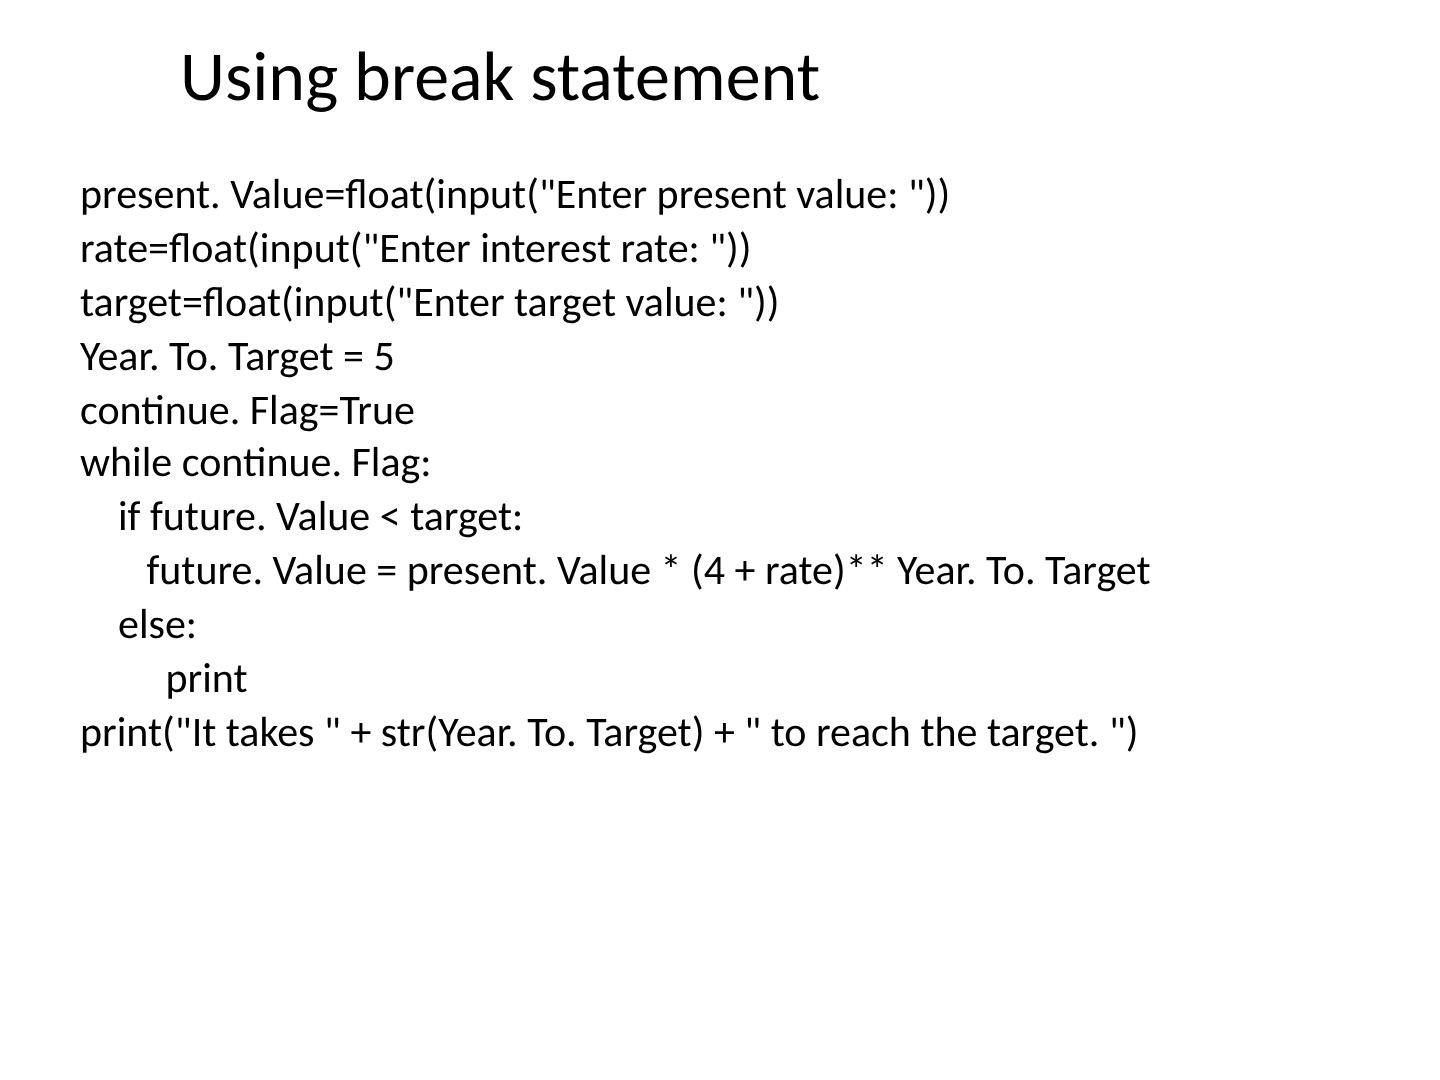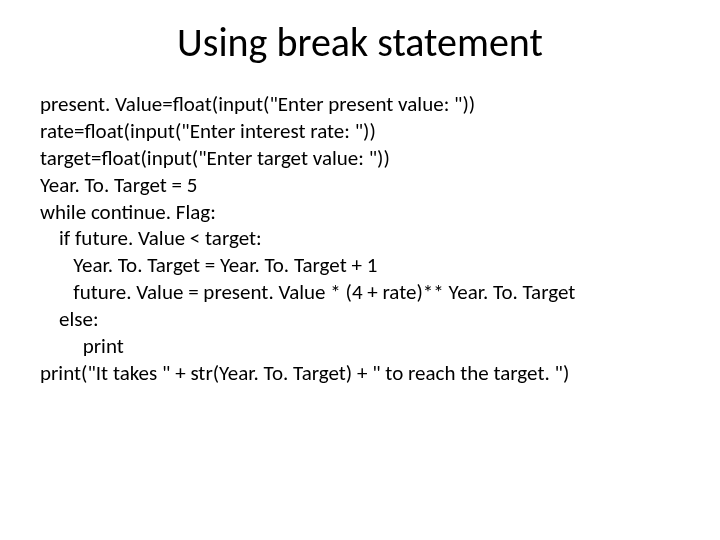--- a/index.html
+++ b/index.html
@@ -9,24 +9,24 @@
       background: #ffffff;
       font-family: Calibri, Arial, sans-serif;
       overflow: hidden;
     }
     .slide {
       width: 100%;
       height: 100%;
       padding: 18px 40px 20px 40px;
     }
     .title {
-      font-size: 40px;
+      font-size: 35px;
       font-weight: 400;
       color: #000;
-      text-align: center;
+      text-align: left;
       margin-bottom: 24px;
       margin-left: 50px;
       margin-right: 50px;
     }
     .code-block {
       font-size: 21px;
       line-height: 1.28;
       color: #000;
       font-family: Calibri, Arial, sans-serif;
     }
@@ -37,21 +37,21 @@
 </head>
 <body>
 
 <div class="slide">
   <h1 class="title">Using break statement</h1>
   <div class="code-block">
     <div class="code-line">present. Value=float(input("Enter present value: "))</div>
     <div class="code-line">rate=float(input("Enter interest rate: "))</div>
     <div class="code-line">target=float(input("Enter target value: "))</div>
     <div class="code-line">Year. To. Target = 5</div>
+    <div class="code-line">continue. Flag=True</div>
     <div class="code-line">while continue. Flag:</div>
     <div class="code-line">    if future. Value &lt; target:</div>
-    <div class="code-line">       Year. To. Target = Year. To. Target + 1</div>
     <div class="code-line">       future. Value = present. Value * (4 + rate)** Year. To. Target</div>
     <div class="code-line">    else:</div>
     <div class="code-line">         print</div>
     <div class="code-line">print("It takes " + str(Year. To. Target) + " to reach the target. ")</div>
   </div>
 </div>
 
 </body></html>

